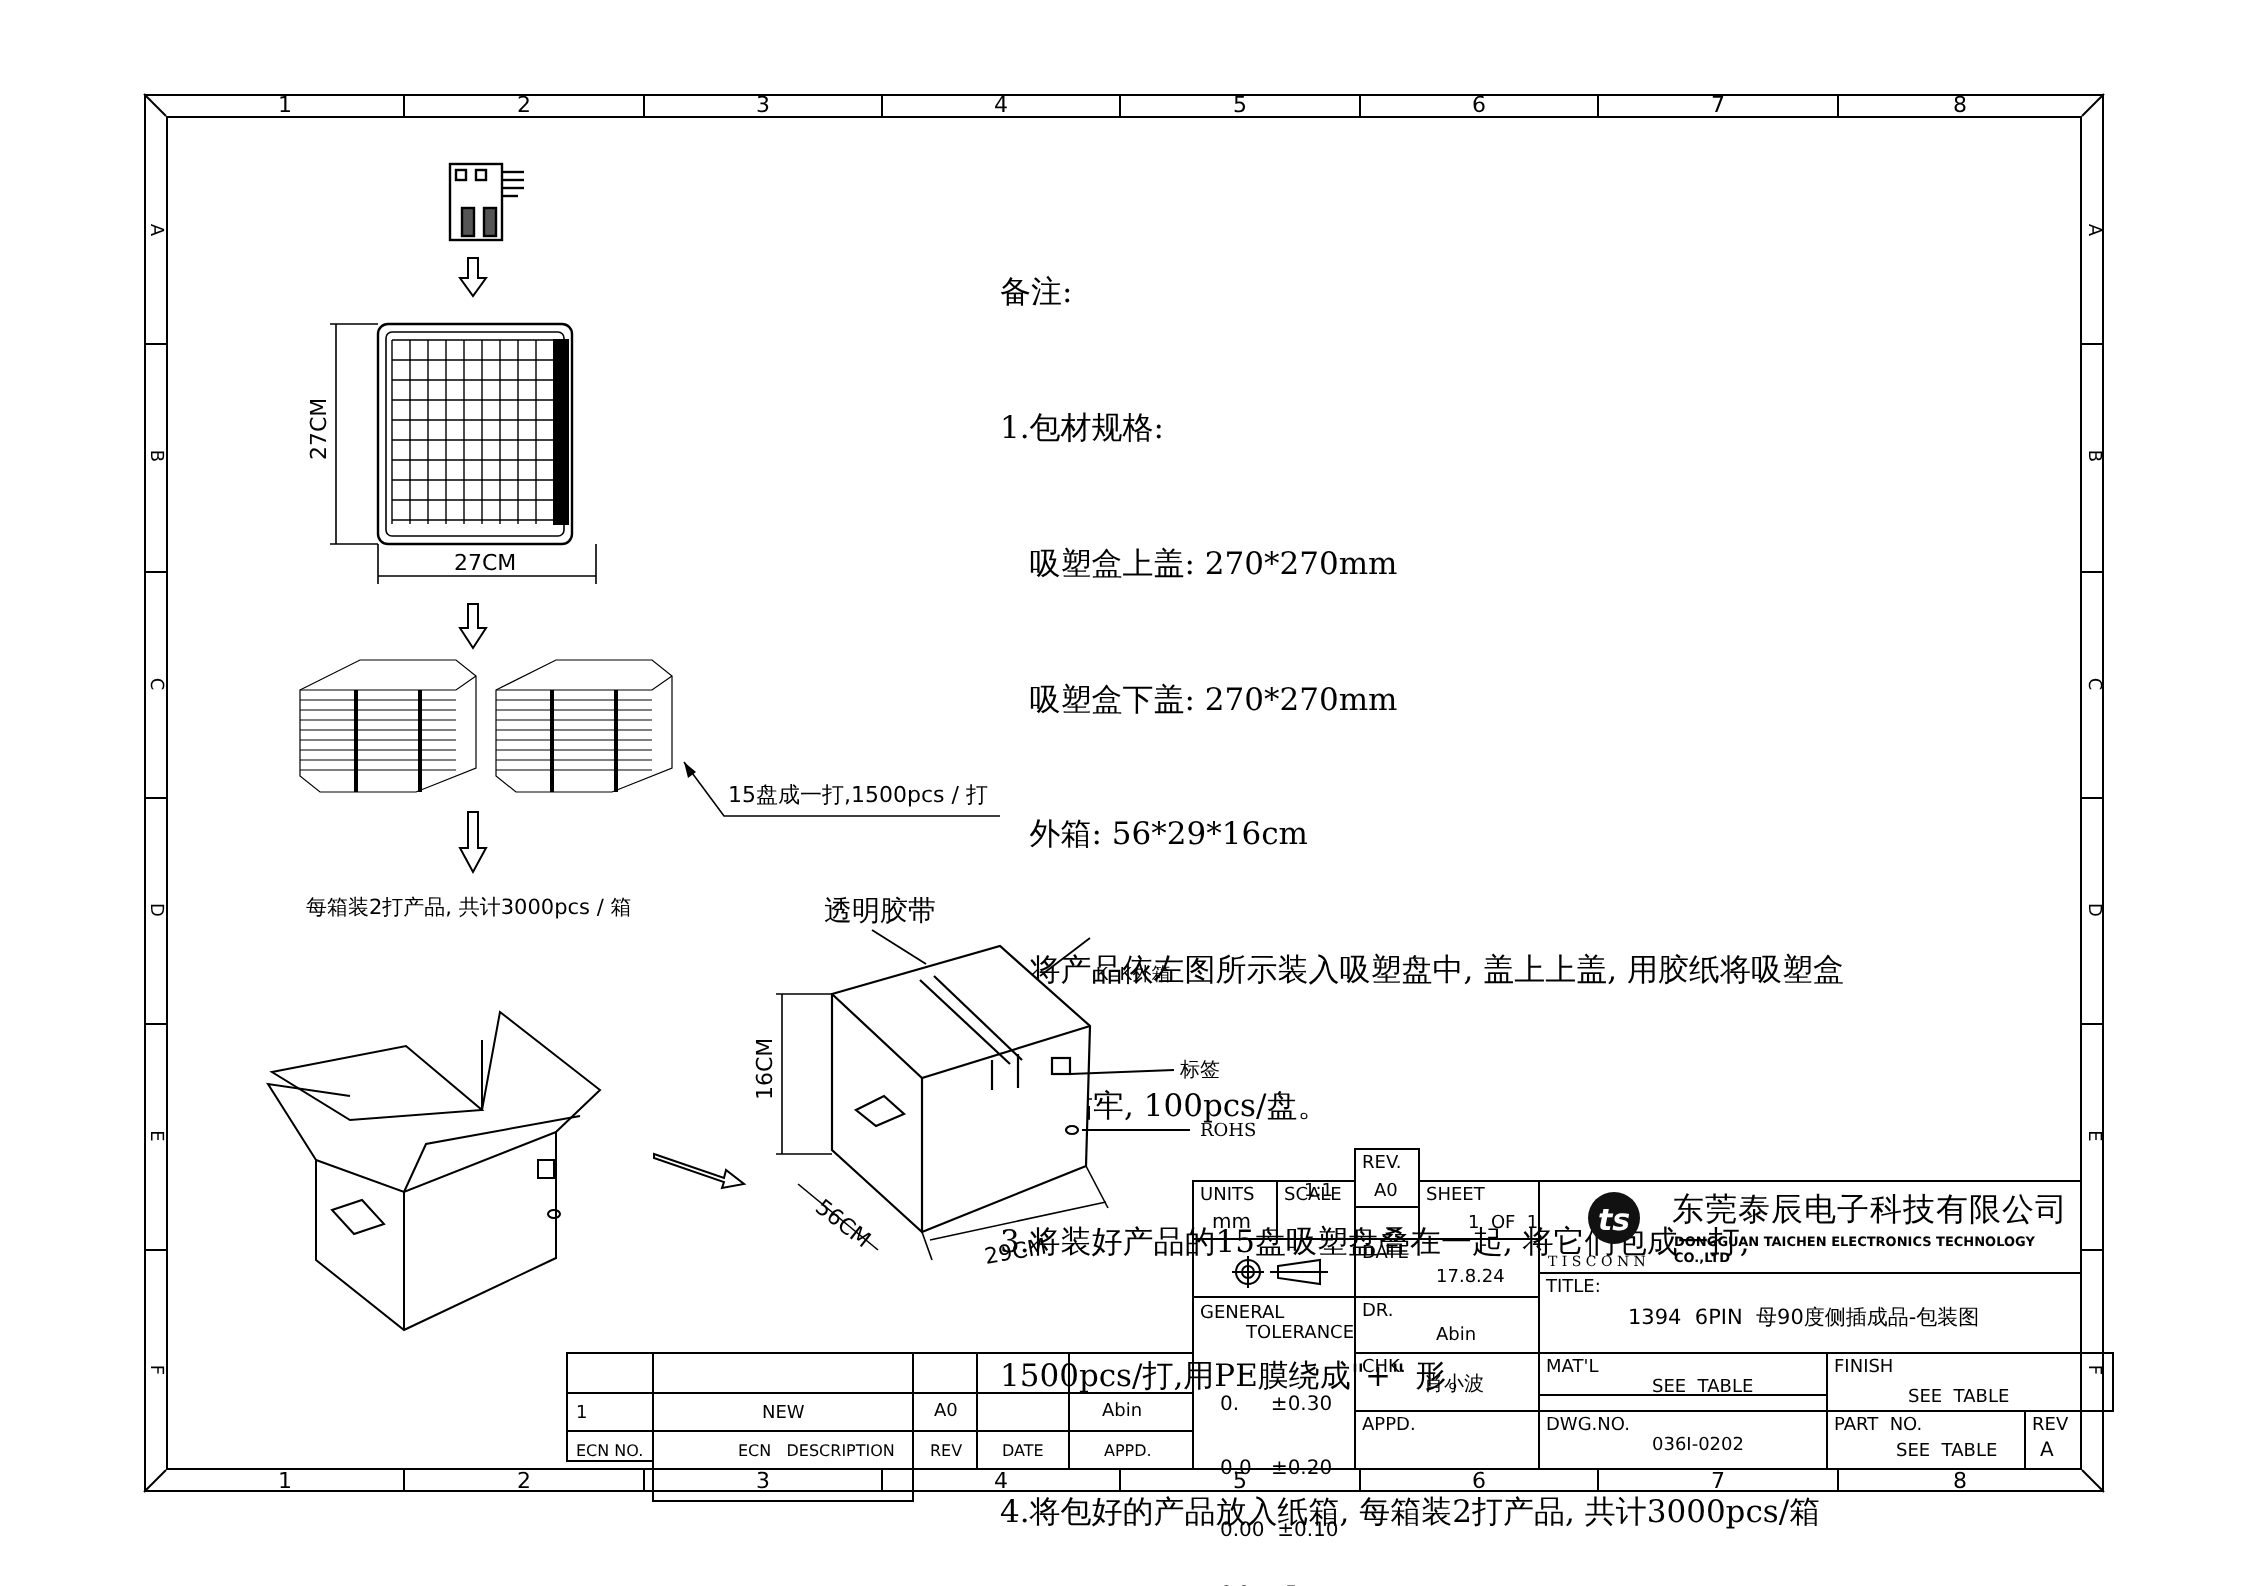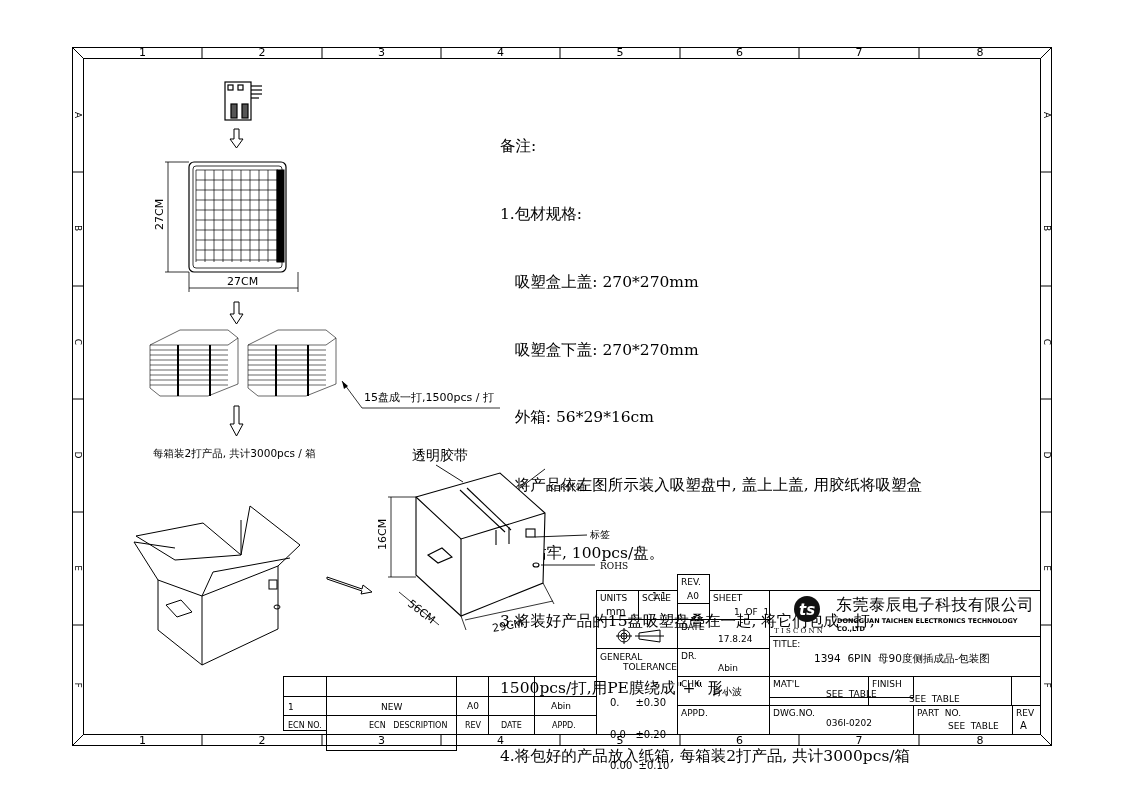--- a/index.html
+++ b/index.html
@@ -321,21 +321,21 @@
     <span class="val" style="left:67px;top:26px;font-size:6.5px;font-weight:bold">DONGGUAN TAICHEN ELECTRONICS TECHNOLOGY CO.,LTD</span>
   </div>
   <div class="cell" style="left:769px;top:636px;width:272px;height:41px">
     <span class="lbl">TITLE:</span>
     <span class="val" style="left:44px;top:15px;font-size:10.5px;white-space:pre">1394  6PIN  母90度侧插成品-包装图</span>
   </div>
   <div class="cell" style="left:769px;top:676px;width:145px;height:22px">
     <span class="lbl">MAT'L</span>
     <span class="val" style="left:56px;top:12px;white-space:pre">SEE  TABLE</span>
   </div>
-  <div class="cell" style="left:868px;top:676px;width:144px;height:30px">
+  <div class="cell" style="left:913px;top:676px;width:144px;height:30px">
     <span class="lbl">FINISH</span>
     <span class="val" style="left:40px;top:17px;white-space:pre">SEE  TABLE</span>
   </div>
   <div class="cell" style="left:769px;top:705px;width:145px;height:30px">
     <span class="lbl">DWG.NO.</span>
     <span class="val" style="left:56px;top:12px">036I-0202</span>
   </div>
   <div class="cell" style="left:913px;top:705px;width:100px;height:30px">
     <span class="lbl" style="white-space:pre">PART  NO.</span>
     <span class="val" style="left:34px;top:15px;white-space:pre">SEE  TABLE</span>

